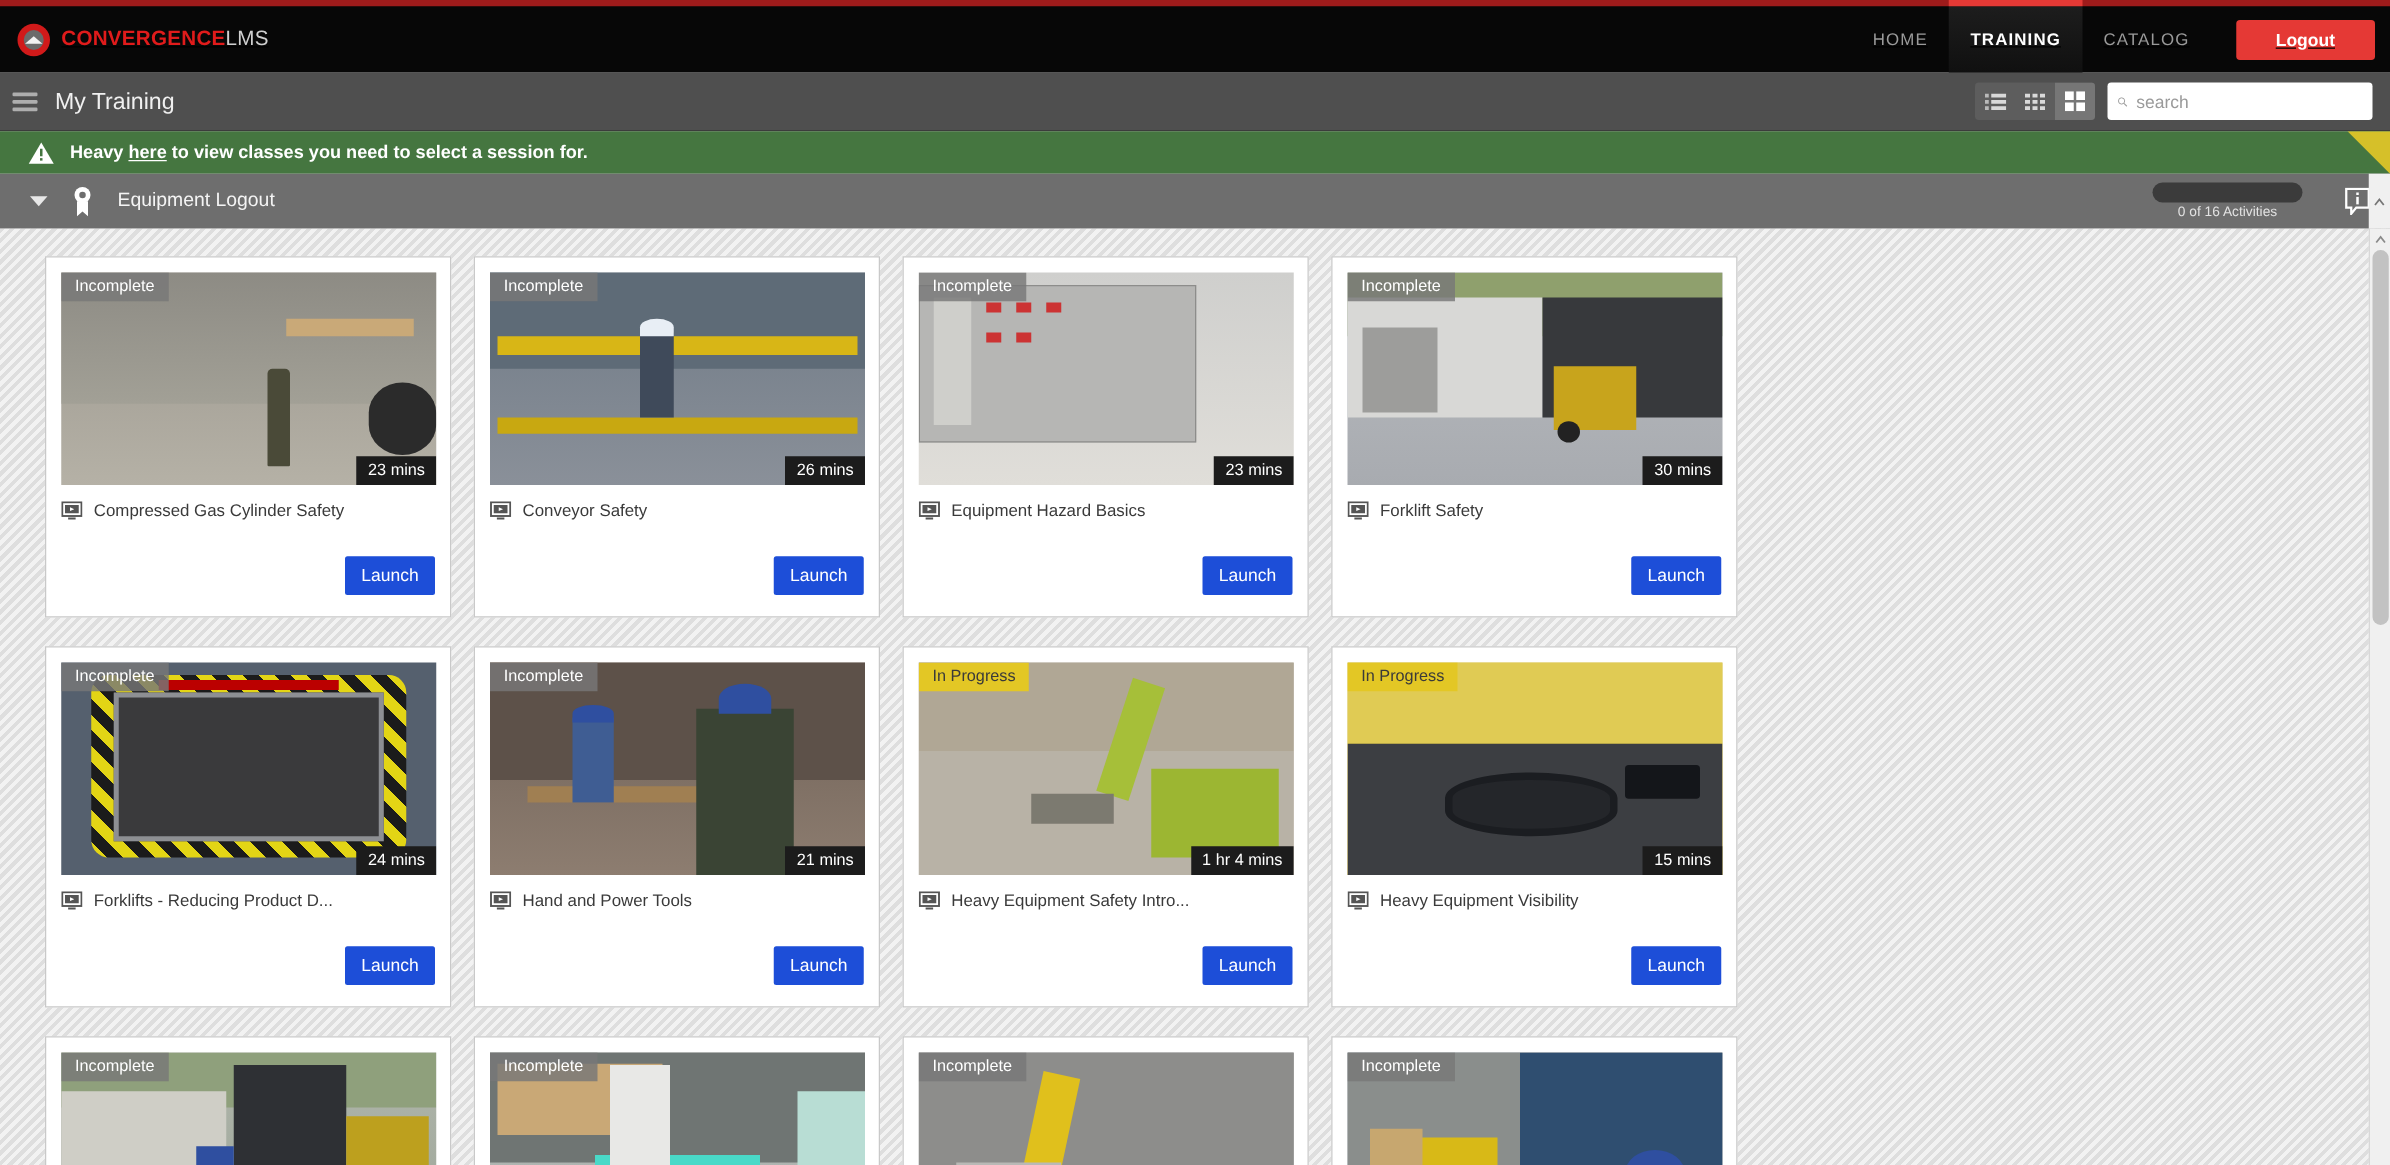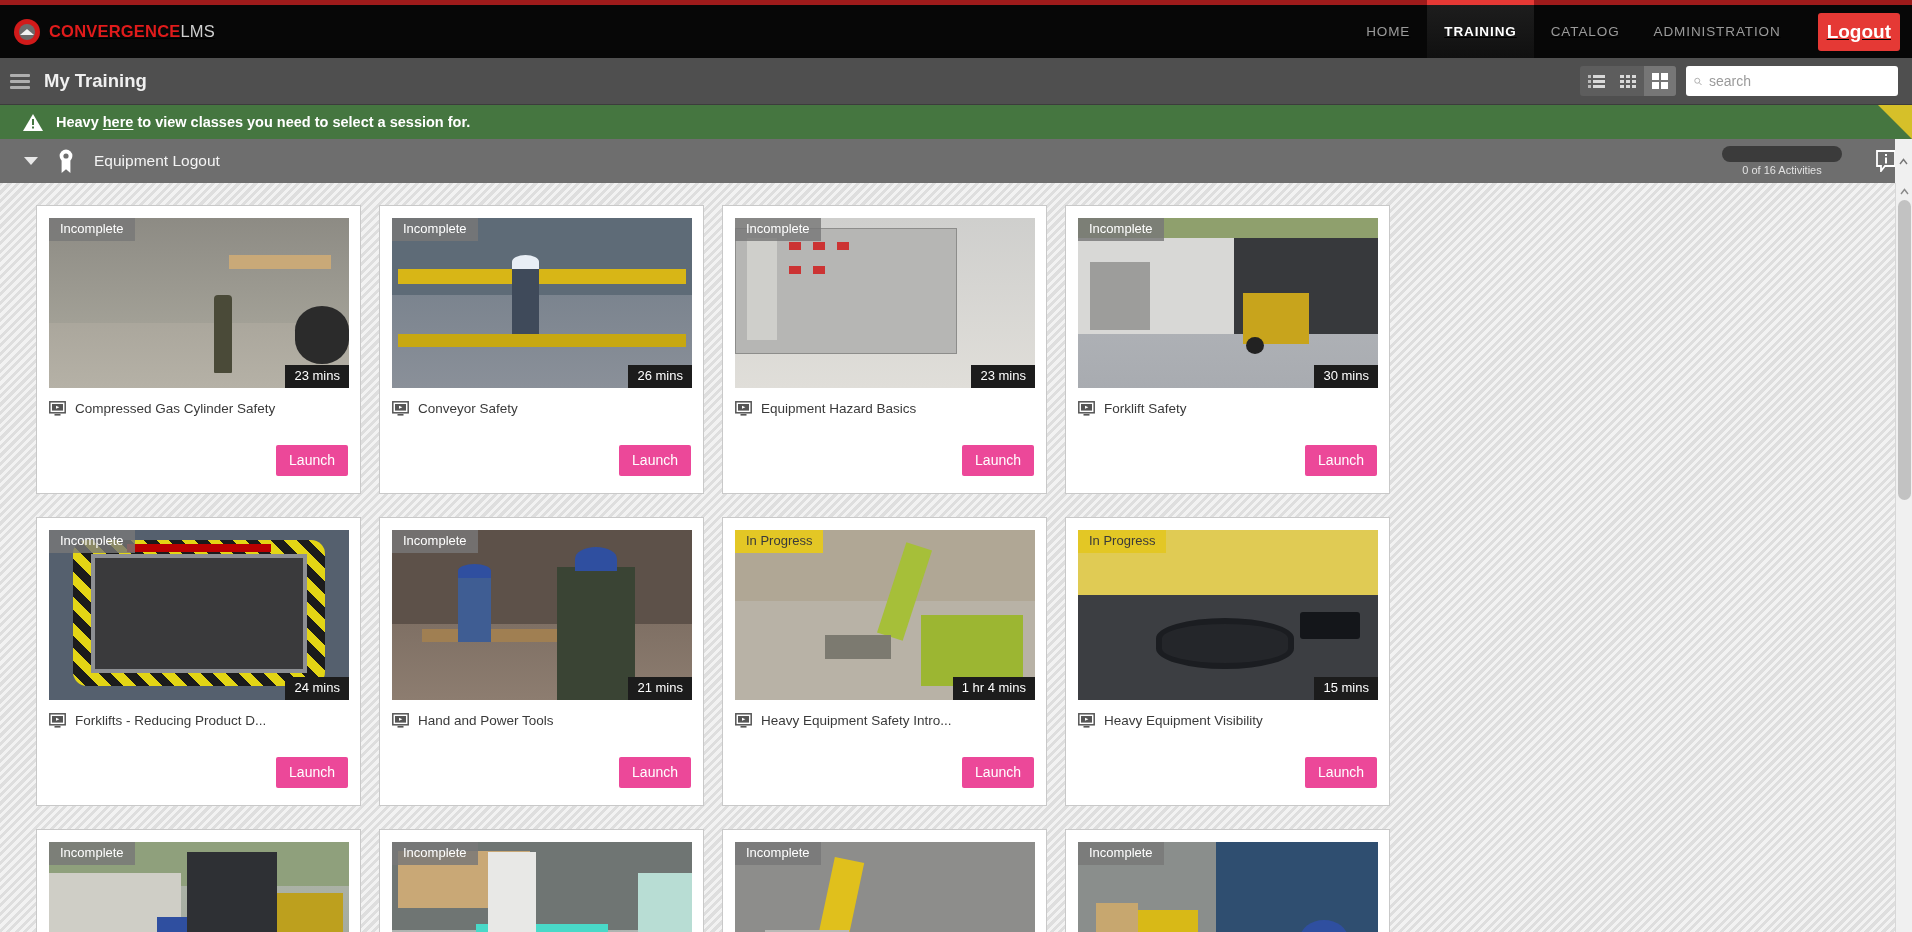--- a/index.html
+++ b/index.html
@@ -90,22 +90,22 @@
     height: 5px;
     background: #e53935;
   }
   .logout-btn {
     align-self: center;
     margin: 0 12px 0 20px;
     background: #e53935;
     color: #fff;
     border: none;
     border-radius: 3px;
-    padding: 8px 9px;
-    font-size: 19px;
+    padding: 8px 32px;
+    font-size: 14px;
     font-weight: bold;
     font-family: inherit;
     cursor: pointer;
   }
 
   
   .subbar {
     height: 47px;
     background: #4f4f4f;
     display: flex;
@@ -121,21 +121,21 @@
   }
   .hamburger span {
     display: block;
     height: 3px;
     background: #aeaeae;
     margin: 3px 0;
     border-radius: 1px;
   }
   .page-title {
     font-size: 18.5px;
-    font-weight: bold;
+    font-weight: normal;
     color: #f0f0f0;
     text-align: right;
   }
   .subbar-right {
     margin-left: auto;
     display: flex;
     align-items: center;
     gap: 10px;
   }
   .viewtoggle {
@@ -296,21 +296,21 @@
   .card-title {
     font-size: 13.5px;
     font-weight: normal;
     color: #3a3a3a;
     white-space: nowrap;
   }
   .launch-btn {
     position: absolute;
     right: 12px;
     bottom: 17px;
-    background: #ec4899;
+    background: #1d4ed8;
     color: #ffffff;
     border: none;
     border-radius: 2px;
     font-size: 14px;
     font-family: inherit;
     padding: 7px 13px 8px 13px;
     cursor: pointer;
   }
 
   
@@ -354,21 +354,20 @@
     <span class="brand-mark">
       <span class="brand-cap"></span>
     </span>
     <span class="brand-text"><span class="b1">CONVERGENCE</span><span class="b2">LMS</span></span>
   </div>
 
   <div class="nav">
     <div class="nav-item">HOME</div>
     <div class="nav-item active">TRAINING</div>
     <div class="nav-item">CATALOG</div>
-    <div class="nav-item">ADMINISTRATION</div>
   </div>
   <button class="logout-btn">Logout</button>
 </div>
 
 <div class="subbar">
   <div class="hamburger">
     <span></span>
       <span></span>
       <span></span>
   </div>

